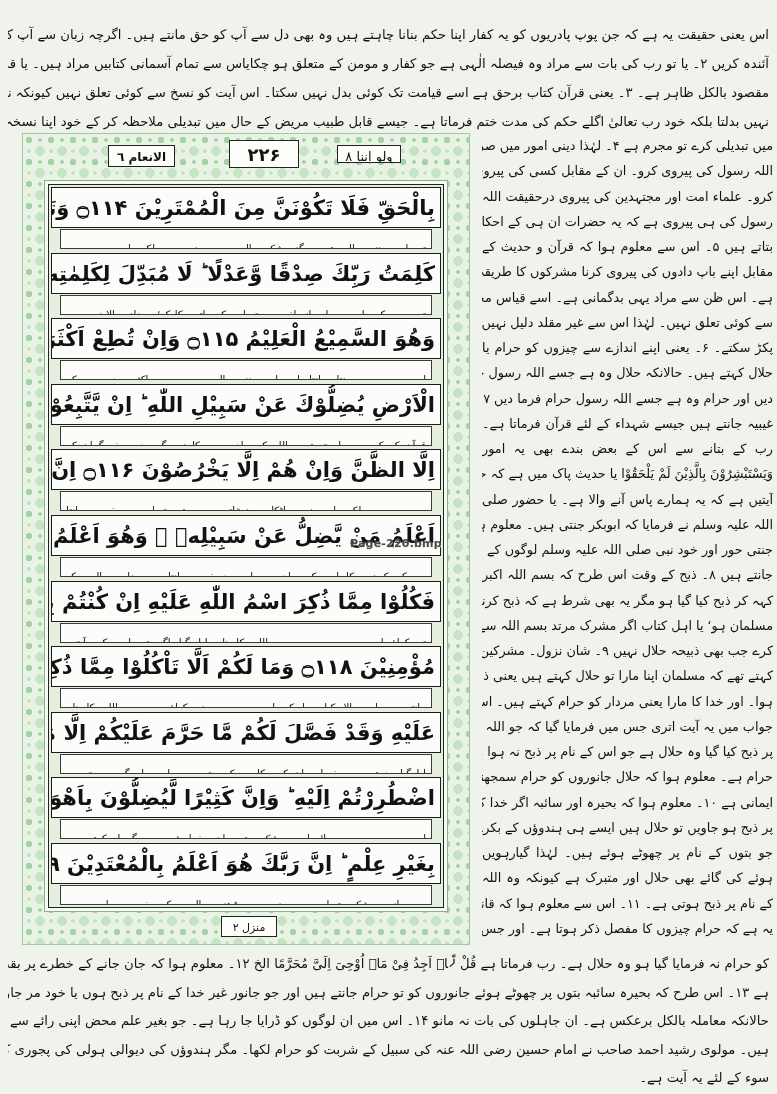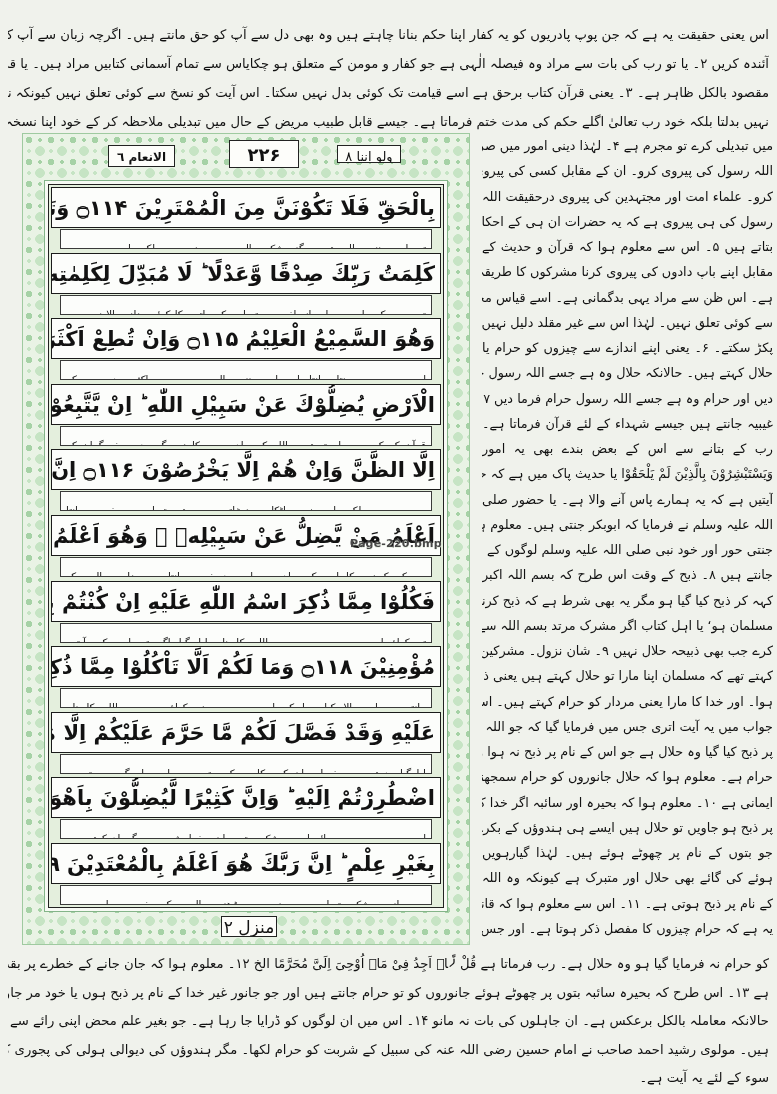--- a/index.html
+++ b/index.html
@@ -76,21 +76,21 @@
   }
   .badge{
     position:absolute;
     background:#fdfdfa;border:1px solid #222;
     text-align:center;white-space:nowrap;overflow:hidden;
     z-index:3;
   }
   .badge.juz{top:11px;left:307px;width:64px;height:18px;line-height:22px;font-size:13px;margin-left:7px;}
   .badge.pageno{top:6px;left:206px;width:70px;height:28px;line-height:28px;font-size:18px;font-weight:bold;}
   .badge.surah{top:11px;left:85px;width:67px;height:22px;line-height:22px;font-size:12px;font-weight:bold;}
-  .badge.manzil{bottom:7px;left:198px;width:56px;height:21px;line-height:21px;font-size:17px;}
+  .badge.manzil{bottom:7px;left:198px;width:56px;height:21px;line-height:21px;font-size:11px;}
 
   
   .commentary{
     position:absolute;top:133px;left:482px;width:291px;height:812px;
     overflow:hidden;
   }
   .commentary .commentary-line{
     font-size:12.8px;line-height:25.25px;white-space:nowrap;
     text-align:justify;text-align-last:justify;overflow:hidden;
   }

